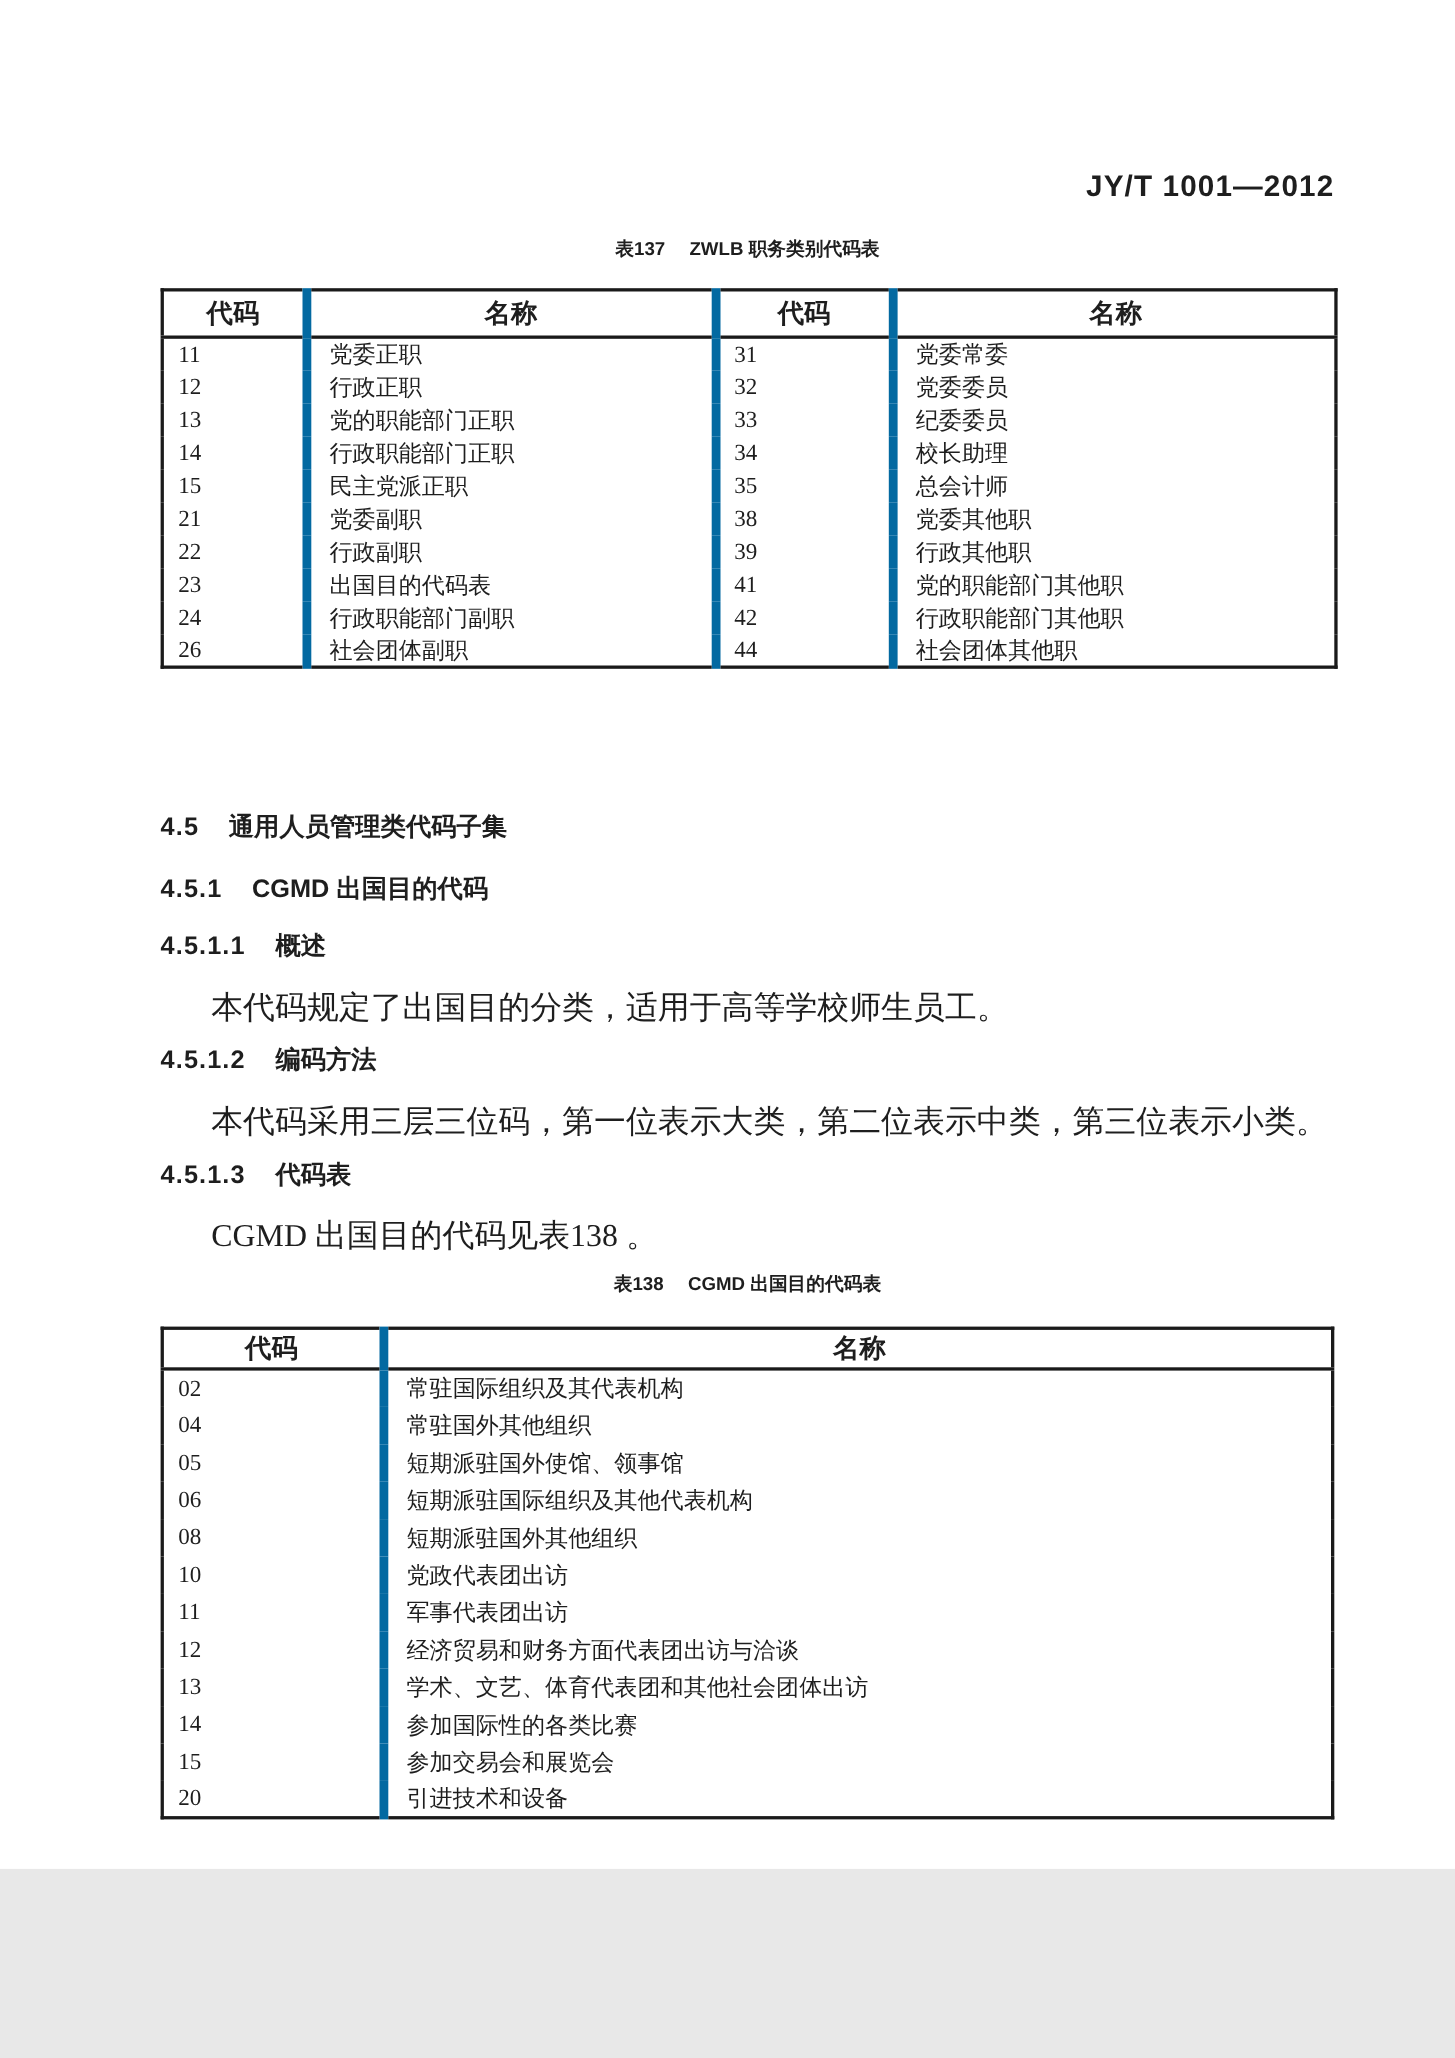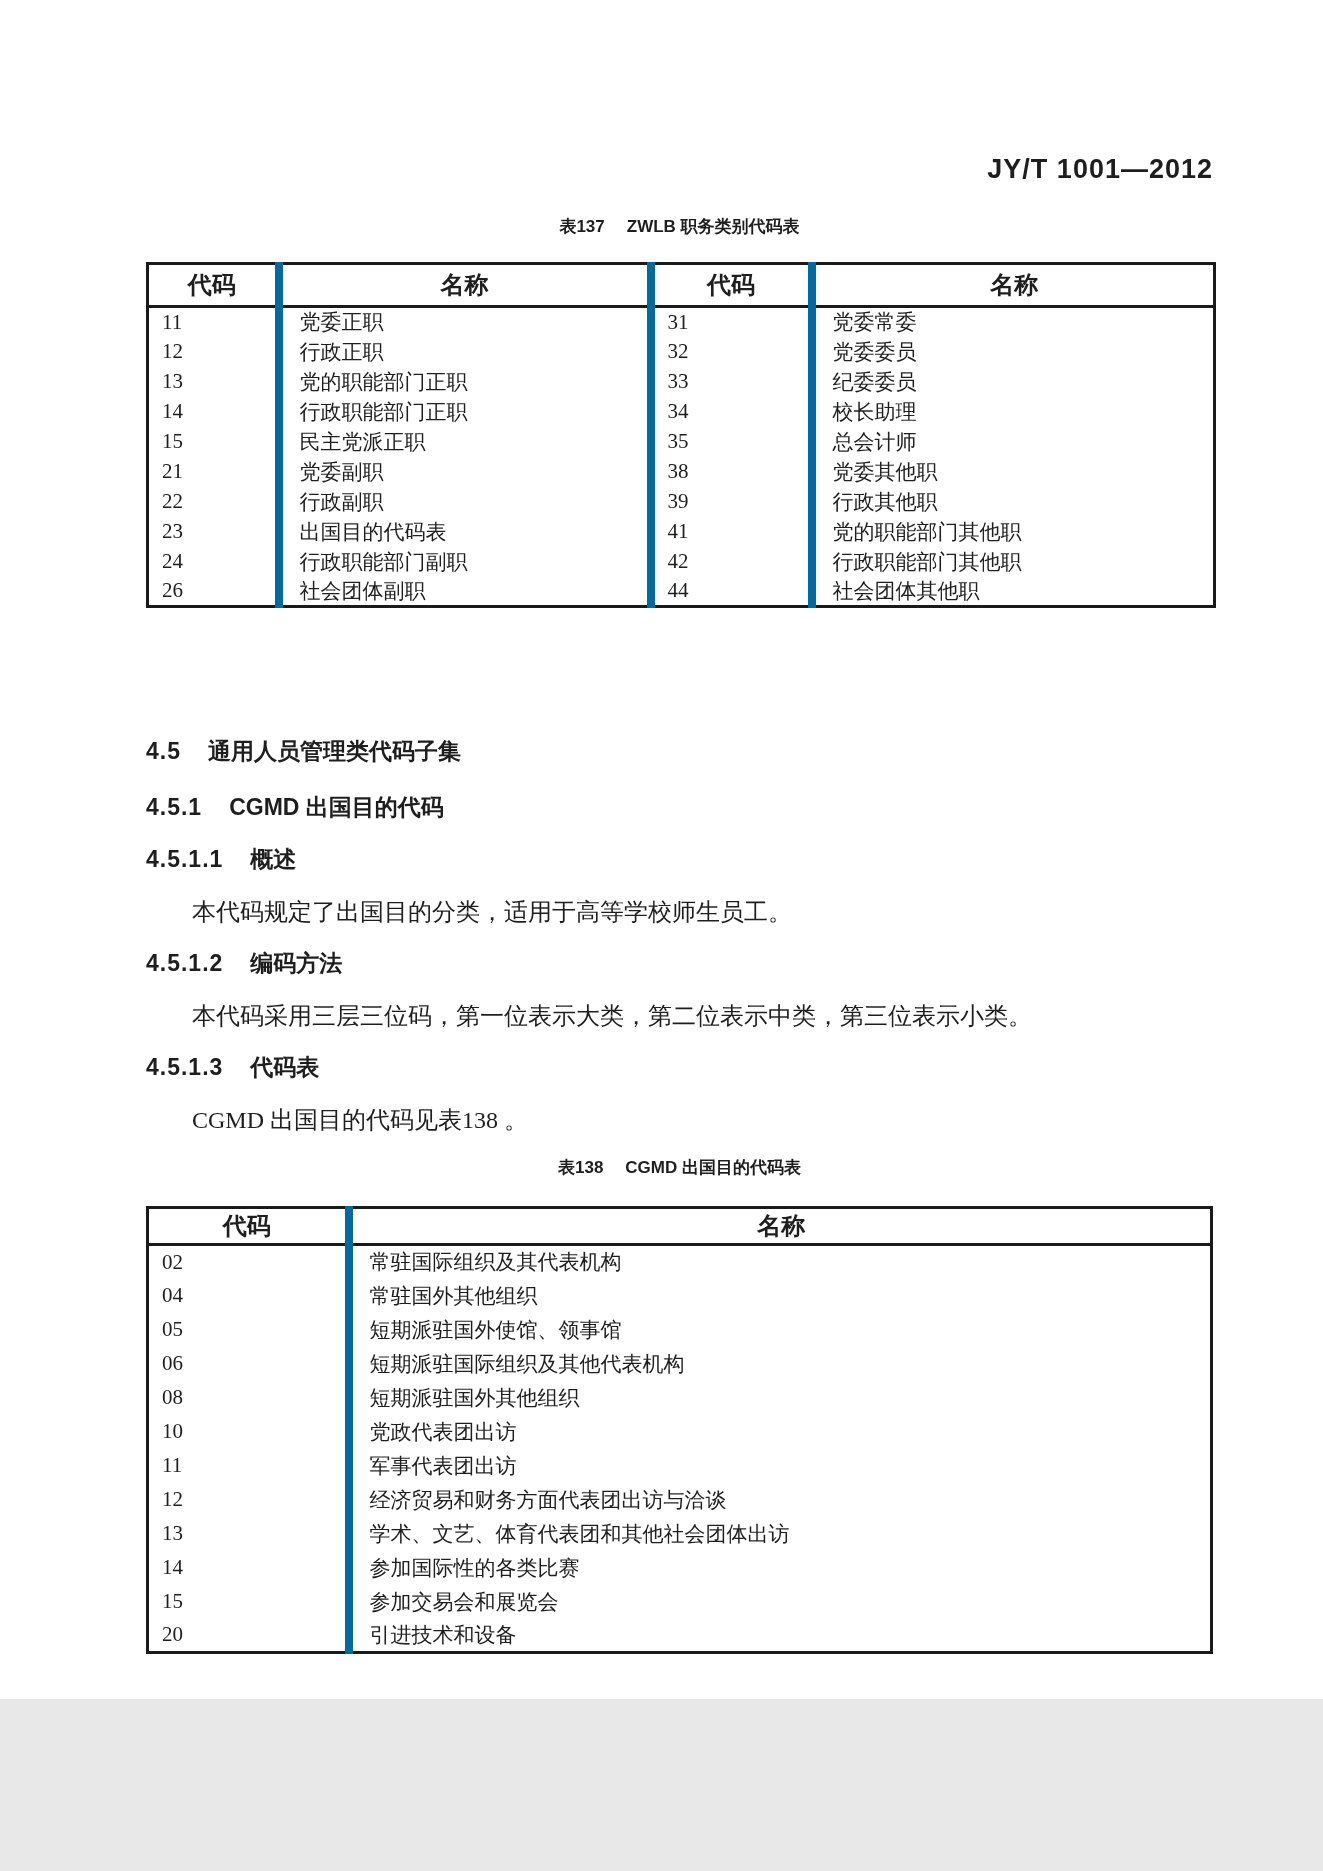--- a/index.html
+++ b/index.html
@@ -89,21 +89,21 @@
     font-size: 23px;
     white-space: nowrap;
   }
   .sec-heading .hnum { margin-right: 27px; letter-spacing: 1px; }
   .sec-para {
     position: absolute;
     left: 146px;
     width: 1067px;
     padding-left: 46px;
     font-family: "Liberation Serif", serif;
-    font-size: 24px;
+    font-size: 29px;
     white-space: nowrap;
     box-sizing: border-box;
   }
   #h-45    { top: 736px; }
   #h-451   { top: 792px; }
   #h-4511  { top: 844px; }
   #p-4511  { top: 896px; }
   #h-4512  { top: 948px; }
   #p-4512  { top: 1000px; }
   #h-4513  { top: 1052px; }

